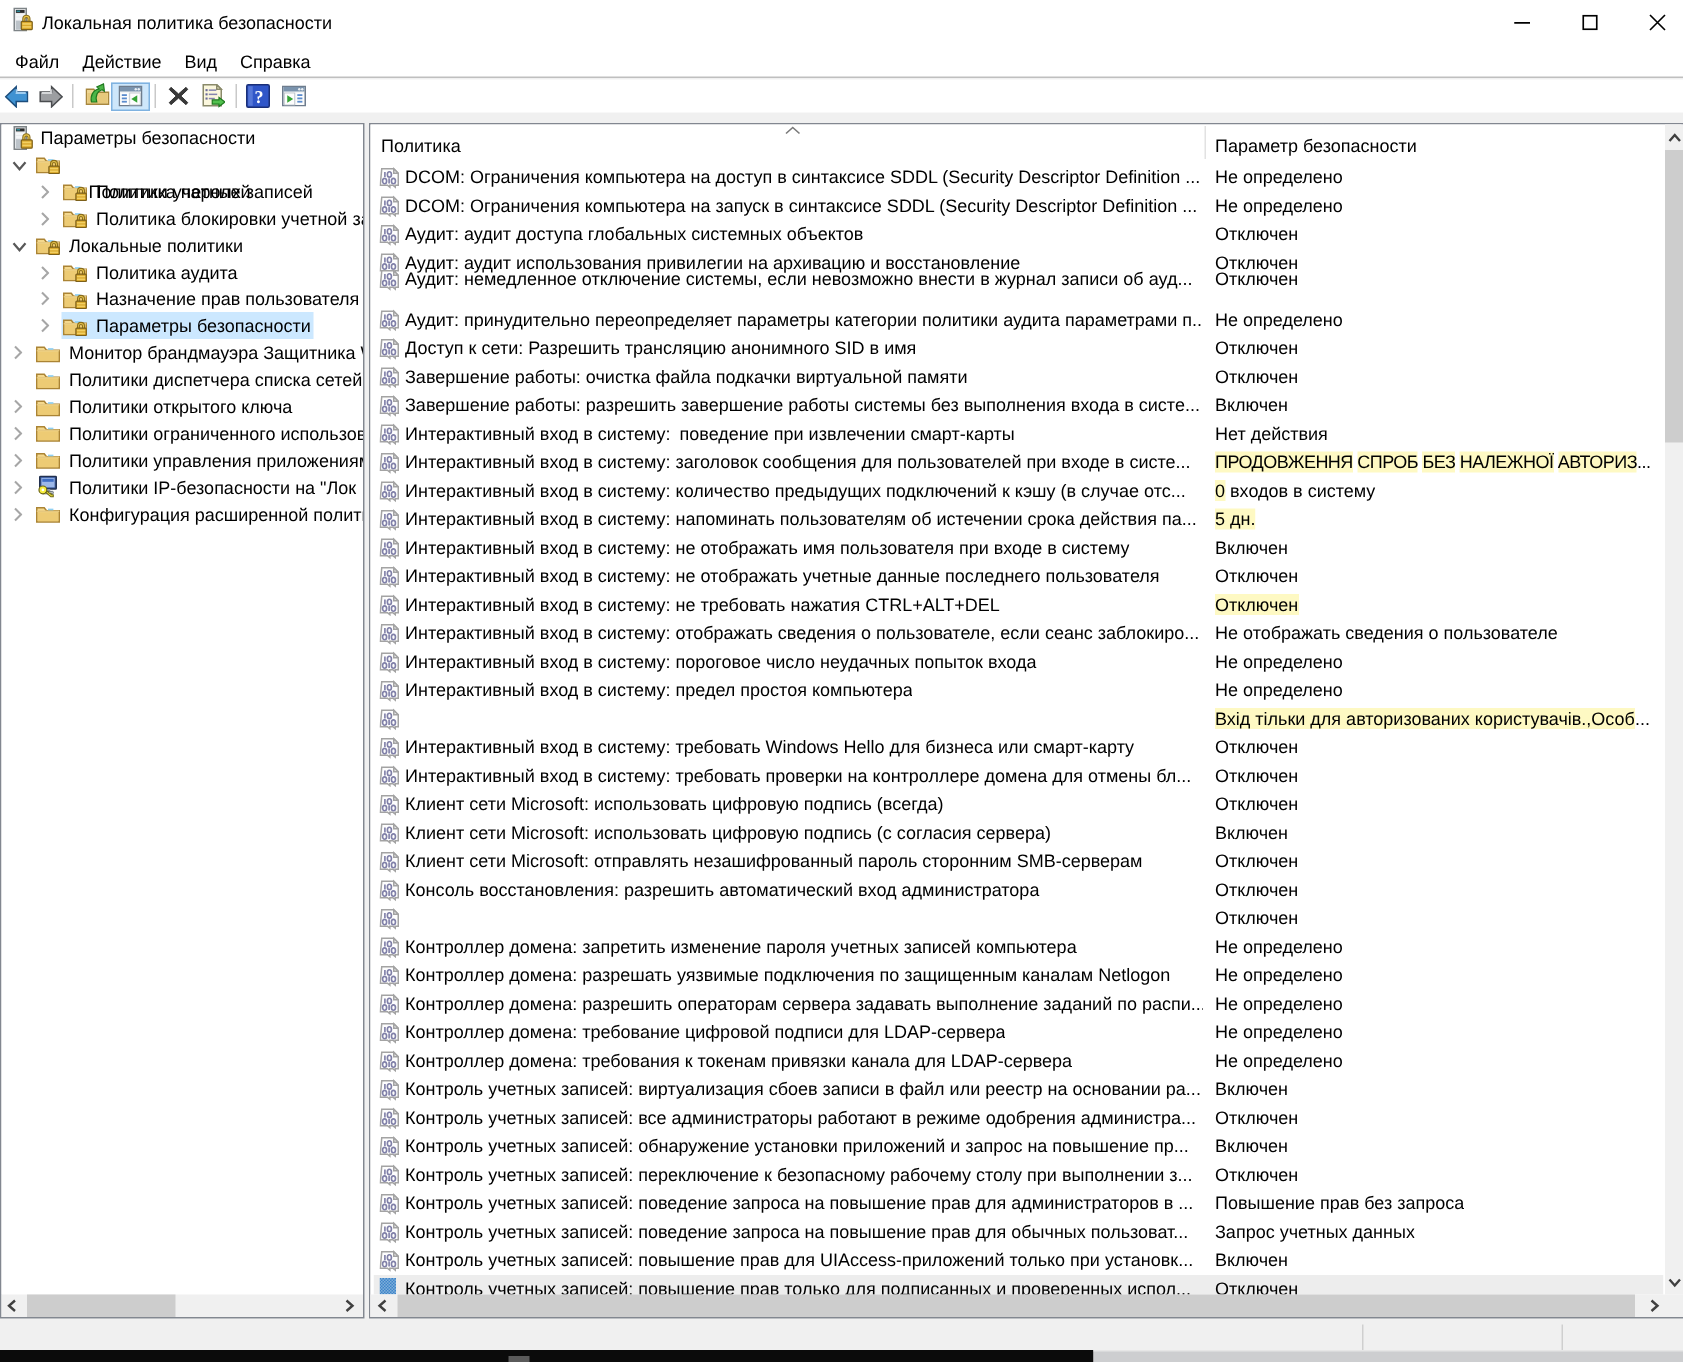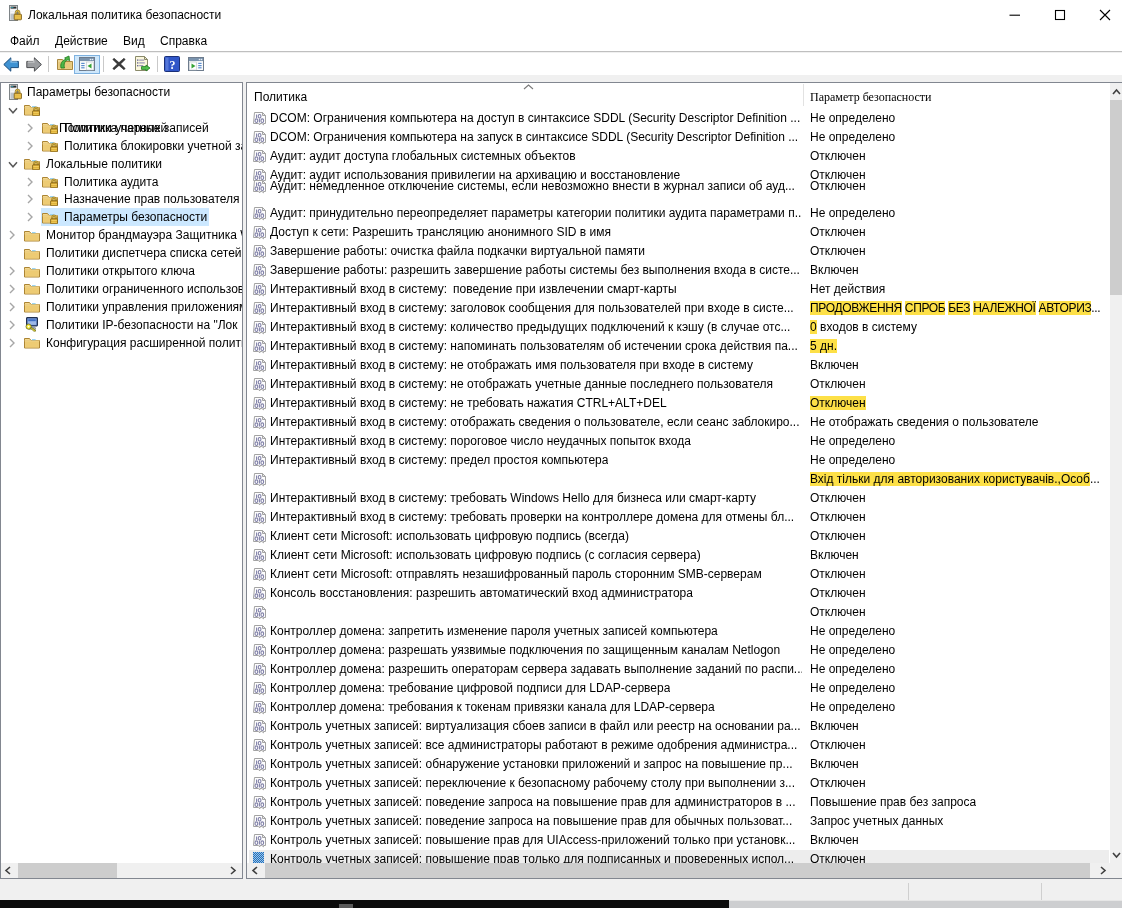--- a/index.html
+++ b/index.html
@@ -9,21 +9,21 @@
 .menubar{left:0;top:30px;width:1122px;height:22px;background:#fff;border-bottom:1px solid #bfbfbf;}
 .menubar span{position:absolute;top:3.5px;}
 .toolbar{left:0;top:53px;width:1122px;height:22px;background:#fff;}
 .tbsep{position:absolute;top:3px;width:1px;height:16px;background:#c9c9c9;}
 .panel{background:#fff;border:1px solid #828790;}
 .treerow{position:absolute;height:18px;line-height:18px;white-space:nowrap;}
 .lr{position:absolute;left:249px;width:860px;height:19px;line-height:19px;white-space:nowrap;overflow:hidden;}
 .lr .pt{position:absolute;left:21px;max-width:532px;overflow:hidden;}
 .lr .vt{position:absolute;left:561px;max-width:299px;overflow:hidden;}
 .lr svg{position:absolute;left:4px;top:2px;}
-.hl{background:#fde047;}
+.hl{background:#fef9c3;}
 .sb{background:#f0f0f0;}
 .thumb{background:#cdcdcd;}
 </style></head><body>
 <div class="abs titlebar"></div>
 <div class="abs" style="left:8px;top:5px;">
     <svg width="14" height="16" viewBox="0 0 14 16" style="">
       <rect x="1.5" y="0.5" width="8" height="15" fill="#e8eaec" stroke="#7e8487"></rect>
       <rect x="2.6" y="1.6" width="5.8" height="2" fill="#2b2b2b"></rect>
       <rect x="3" y="2" width="2.4" height="1" fill="#2e8b9a"></rect>
       <rect x="2.6" y="4.4" width="5.8" height="1.6" fill="#f4f6f8"></rect>
@@ -409,21 +409,21 @@
 <svg class="abs" style="left:228px;top:866px;" width="9" height="9" viewBox="0 0 9 9">
     <path d="M3 1 L7 4.5 L3 8" fill="none" stroke="#404040" stroke-width="1.6"></path>
   </svg>
 <div class="abs panel" style="left:246px;top:82px;width:876px;height:797px;"></div>
 <div class="abs" style="left:247px;top:83px;width:875px;height:795px;overflow:hidden;background:#fff;"></div>
 <div class="abs" style="left:803px;top:84px;width:1px;height:22px;background:#e2e2e2;"></div>
 <svg class="abs" style="left:523px;top:84px;" width="11" height="6" viewBox="0 0 11 6">
     <path d="M1 5 L5.5 1 L10 5" fill="none" stroke="#7a7a7a" stroke-width="1.1"></path>
   </svg>
 <div class="abs" style="left:254px;top:90px;height:14px;line-height:14px;">Политика</div>
-<div class="abs" style="left:810px;top:90px;height:14px;line-height:14px;font-family:Liberation Serif, serif;">Параметр безопасности</div>
+<div class="abs" style="left:810px;top:90px;height:14px;line-height:14px;">Параметр безопасности</div>
 <div class="lr" style="top:109px;">
     <svg width="13" height="15" viewBox="0 0 13 15" style="">
       <path d="M1.5 1.5 h8 l3 3 v8 h-2 v1.3 l-1.6 -1.3 h-2 v1.3 l-1.6 -1.3 h-4.8 Z" fill="#fdfdfd" stroke="#a3a3a3" stroke-width="1"></path>
       <path d="M9.5 1.5 l3 3 h-3 Z" fill="#ececec" stroke="#a3a3a3" stroke-width="1"></path>
       <path d="M3.6 3.6 v3.4" stroke="#8080a8" stroke-width="1.1" fill="none"></path>
       <ellipse cx="6.6" cy="5.3" rx="1.35" ry="1.8" fill="none" stroke="#8080a8" stroke-width="1.1"></ellipse>
       <ellipse cx="3.4" cy="9.7" rx="1.35" ry="1.8" fill="none" stroke="#8080a8" stroke-width="1.1"></ellipse>
       <path d="M6.4 7.9 v3.5" stroke="#8080a8" stroke-width="1.1" fill="none"></path>
       <ellipse cx="9.3" cy="9.7" rx="1.35" ry="1.8" fill="none" stroke="#8080a8" stroke-width="1.1"></ellipse>
     </svg>

